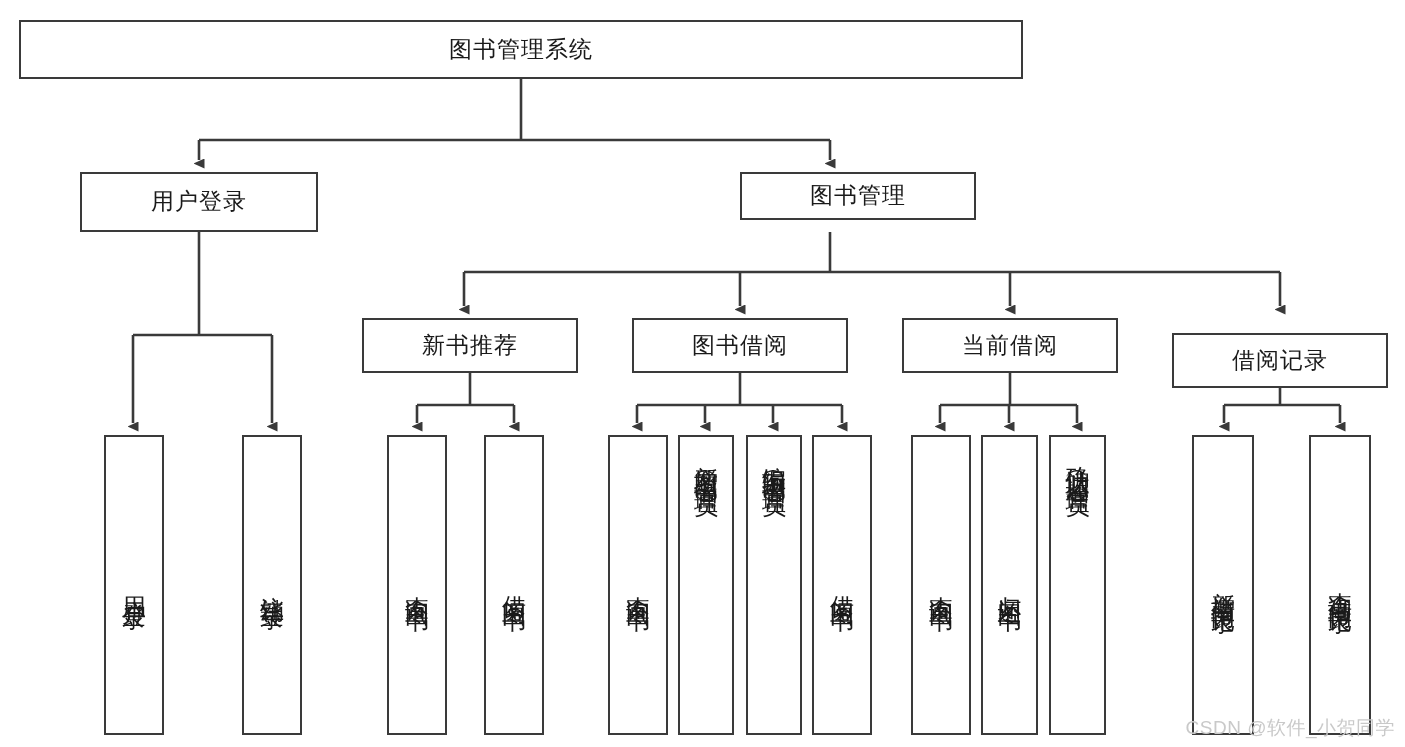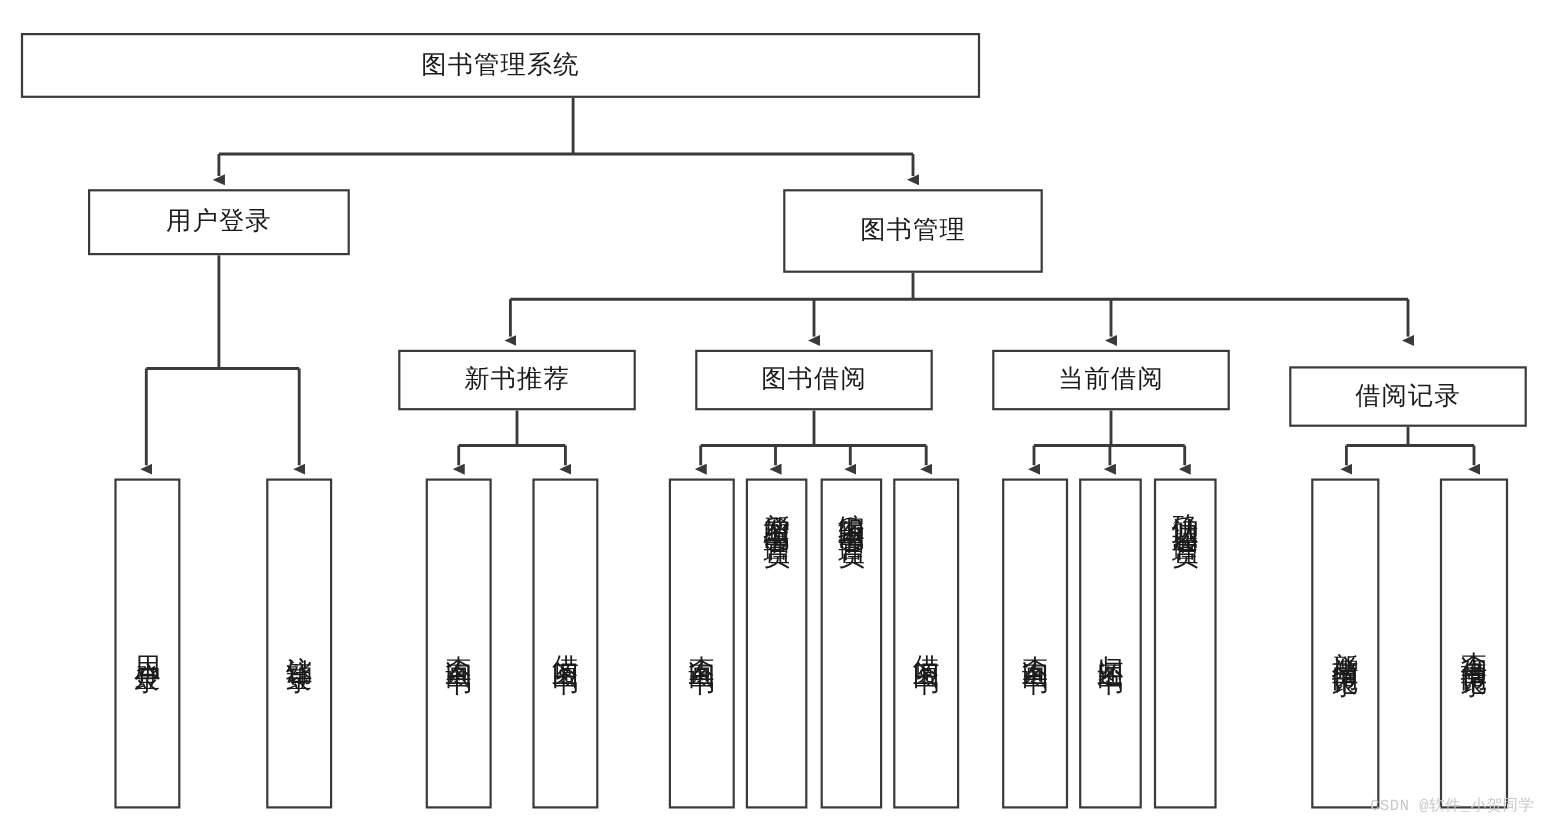--- a/index.html
+++ b/index.html
@@ -71,25 +71,25 @@
   
   .node.vert.centered {
     align-items: center;
     padding-top: 0;
   }
   
   #watermark {
     position: absolute;
     right: 10px;
     bottom: 6px;
-    font-size: 14px;
+    font-size: 19px;
     color: #c9c9c9;
     letter-spacing: 0.5px;
     white-space: nowrap;
-    font-family: Liberation Mono, monospace;
+    font-family: Liberation Sans, sans-serif;
   }
 </style>
 </head>
 <body>
 
 <div id="canvas">
 
   <svg id="wires" viewBox="0 0 1405 747" width="1405" height="747" xmlns="http://www.w3.org/2000/svg">
     <defs>
       <marker id="arrow" markerWidth="10" markerHeight="11" refX="1.5" refY="5.5" orient="auto" markerUnits="userSpaceOnUse">
@@ -133,29 +133,29 @@
       <path d="M1009,405 L1009,423" marker-end="url(#arrow)"></path>
       <path d="M1077,405 L1077,423" marker-end="url(#arrow)"></path>
 
       <path d="M1280,373 L1280,405"></path>
       <path d="M1224,405 L1340,405"></path>
       <path d="M1224,405 L1224,423" marker-end="url(#arrow)"></path>
       <path d="M1340,405 L1340,423" marker-end="url(#arrow)"></path>
     </g>
   </svg>
 
-  <div class="node root horiz" style="left:19px; top:30px; width:872px; height:59px;">
+  <div class="node root horiz" style="left:19px; top:20px; width:1004px; height:59px;">
     <span class="node-label">图书管理系统</span>
   </div>
 
   <div class="node horiz" style="left:80px; top:172px; width:238px; height:60px;">
     <span class="node-label">用户登录</span>
   </div>
 
-  <div class="node horiz" style="left:712px; top:172px; width:236px; height:76px;">
+  <div class="node horiz" style="left:740px; top:172px; width:236px; height:48px;">
     <span class="node-label">图书管理</span>
   </div>
 
   <div class="node horiz" style="left:362px; top:318px; width:216px; height:55px;">
     <span class="node-label">新书推荐</span>
   </div>
 
   <div class="node horiz" style="left:902px; top:318px; width:216px; height:55px;">
     <span class="node-label">当前借阅</span>
   </div>

